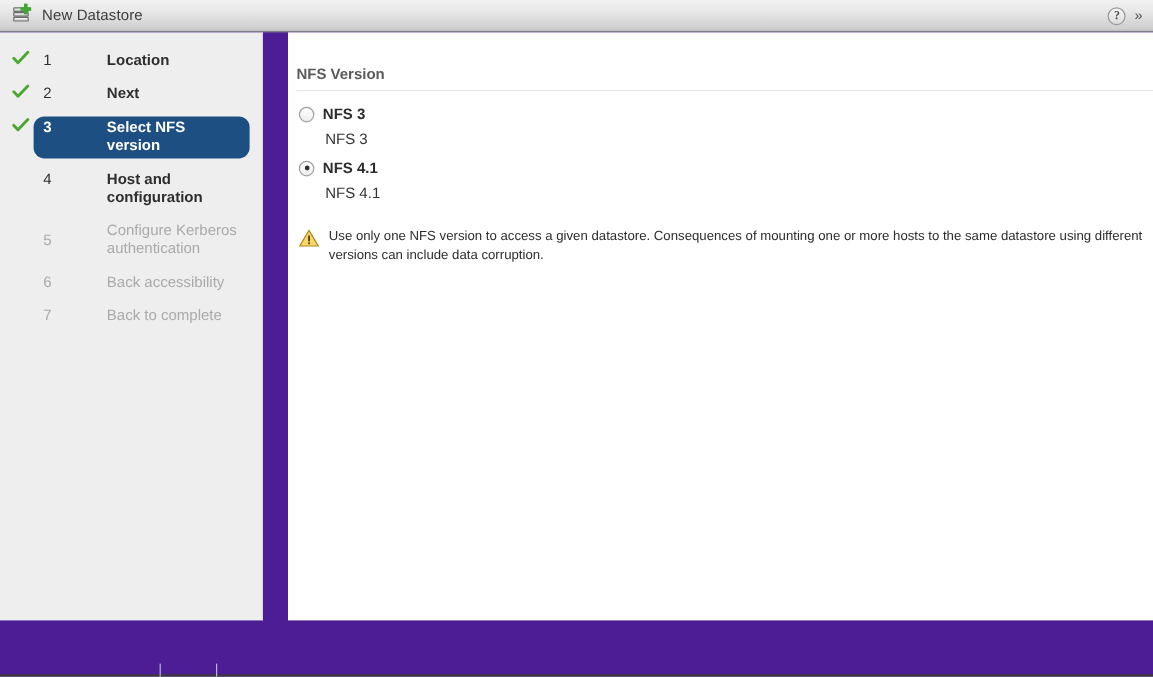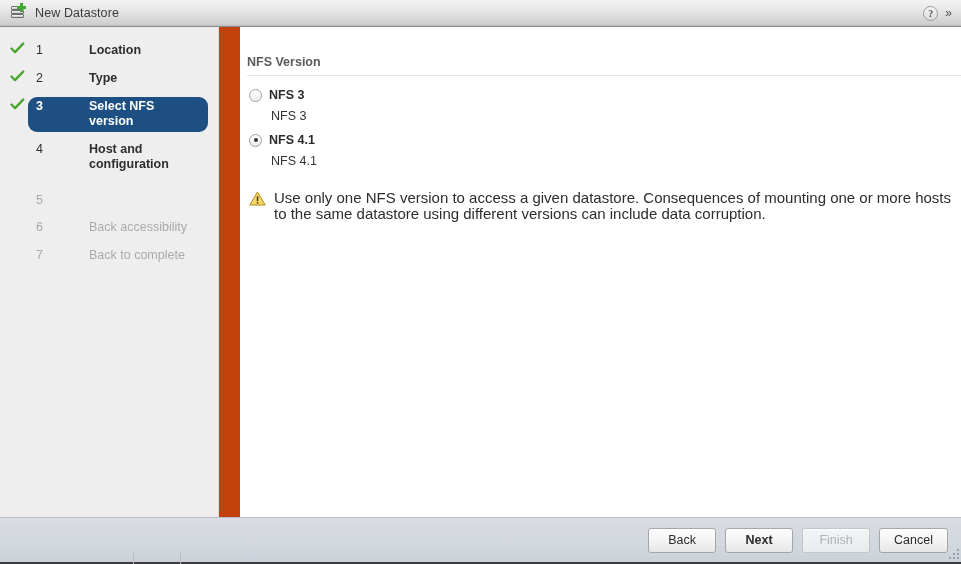--- a/index.html
+++ b/index.html
@@ -9,21 +9,21 @@
     height: 564px;
     overflow: hidden;
     font-family: "Liberation Sans", sans-serif;
     background: #ffffff;
   }
 
   #app {
     position: relative;
     width: 961px;
     height: 564px;
-    background: #c2410c;
+    background: #4c1d95;
   }
 
   
   .titlebar {
     position: absolute;
     top: 0; left: 0;
     width: 961px;
     height: 27px;
     background: linear-gradient(to bottom, #f2f2f2 0%, #e8e8e8 35%, #cfcfcf 92%, #bdbdbd 100%);
     border-bottom: 1px solid #8b8b8b;
@@ -227,21 +227,21 @@
     margin-top: 22px;
     margin-left: 2px;
     max-width: 712px;
   }
   .warn-icon {
     flex: 0 0 17px;
     margin-top: 1px;
   }
   .warn-text {
     margin-left: 8px;
-    font-size: 15px;
+    font-size: 11px;
     color: #2d2d2d;
     line-height: 15.5px;
   }
 
   
   .footer {
     position: absolute;
     left: 0; top: 517px;
     width: 961px;
     height: 45px;
@@ -334,21 +334,21 @@
     </div>
 
     <div class="step done">
       <div class="step-check">
         <svg width="15" height="13" viewBox="0 0 15 13">
             <path d="M1.5 6.5 L5 10.2 L13.2 1.6" stroke="#4aa832" stroke-width="2.4" fill="none" stroke-linecap="round" stroke-linejoin="round"></path>
           </svg>
       </div>
       <div class="step-pill">
         <div class="step-num">2</div>
-        <div class="step-label">Type</div>
+        <div class="step-label">Next</div>
       </div>
     </div>
 
     <div class="step active">
       <div class="step-check">
         <svg width="15" height="13" viewBox="0 0 15 13">
             <path d="M1.5 6.5 L5 10.2 L13.2 1.6" stroke="#4aa832" stroke-width="2.4" fill="none" stroke-linecap="round" stroke-linejoin="round"></path>
           </svg>
       </div>
       <div class="step-pill">
@@ -362,20 +362,21 @@
       <div class="step-pill">
         <div class="step-num">4</div>
         <div class="step-label">Host and configuration</div>
       </div>
     </div>
 
     <div class="step disabled">
       <div class="step-check"></div>
       <div class="step-pill">
         <div class="step-num">5</div>
+        <div class="step-label" style="max-width:128px">Configure Kerberos authentication</div>
       </div>
     </div>
 
     <div class="step disabled single">
       <div class="step-check"></div>
       <div class="step-pill">
         <div class="step-num">6</div>
         <div class="step-label">Back accessibility</div>
       </div>
     </div>
@@ -412,33 +413,18 @@
           <path d="M8.5 1 L16.2 14 L0.8 14 Z" fill="#f7d76a" stroke="#b08a16" stroke-width="1"></path>
           <rect x="7.8" y="5.3" width="1.5" height="4.8" fill="#4a3a06"></rect>
           <rect x="7.8" y="11" width="1.5" height="1.5" fill="#4a3a06"></rect>
         </svg>
       </div>
       <div class="warn-text">Use only one NFS version to access a given datastore. Consequences of mounting one or more hosts to the same datastore using different versions can include data corruption.</div>
     </div>
 
   </div>
 
-  <div class="footer">
-    <button class="btn">Back</button>
-    <button class="btn primary">Next</button>
-    <button class="btn disabled">Finish</button>
-    <button class="btn">Cancel</button>
-
-    <div class="resize-grip">
-      <span style="right:0;bottom:0"></span>
-        <span style="right:4px;bottom:0"></span>
-        <span style="right:8px;bottom:0"></span>
-      <span style="right:0;bottom:4px"></span>
-        <span style="right:4px;bottom:4px"></span>
-      <span style="right:0;bottom:8px"></span>
-    </div>
-  </div>
 
   <div class="bottom-edge"></div>
   <div class="edge-tick" style="left:133px"></div>
   <div class="edge-tick" style="left:180px"></div>
 
 </div>
 
 </body></html>

